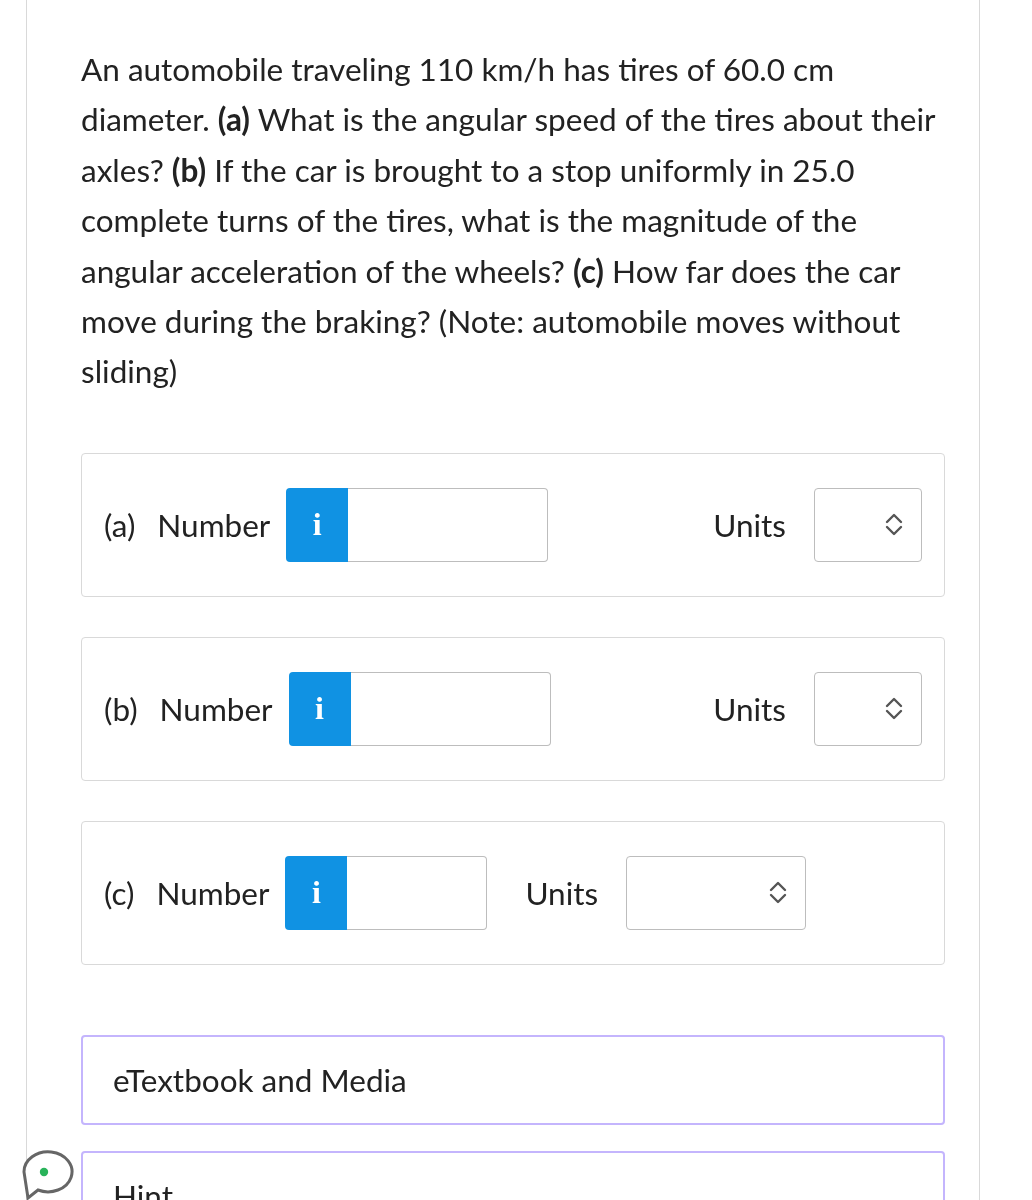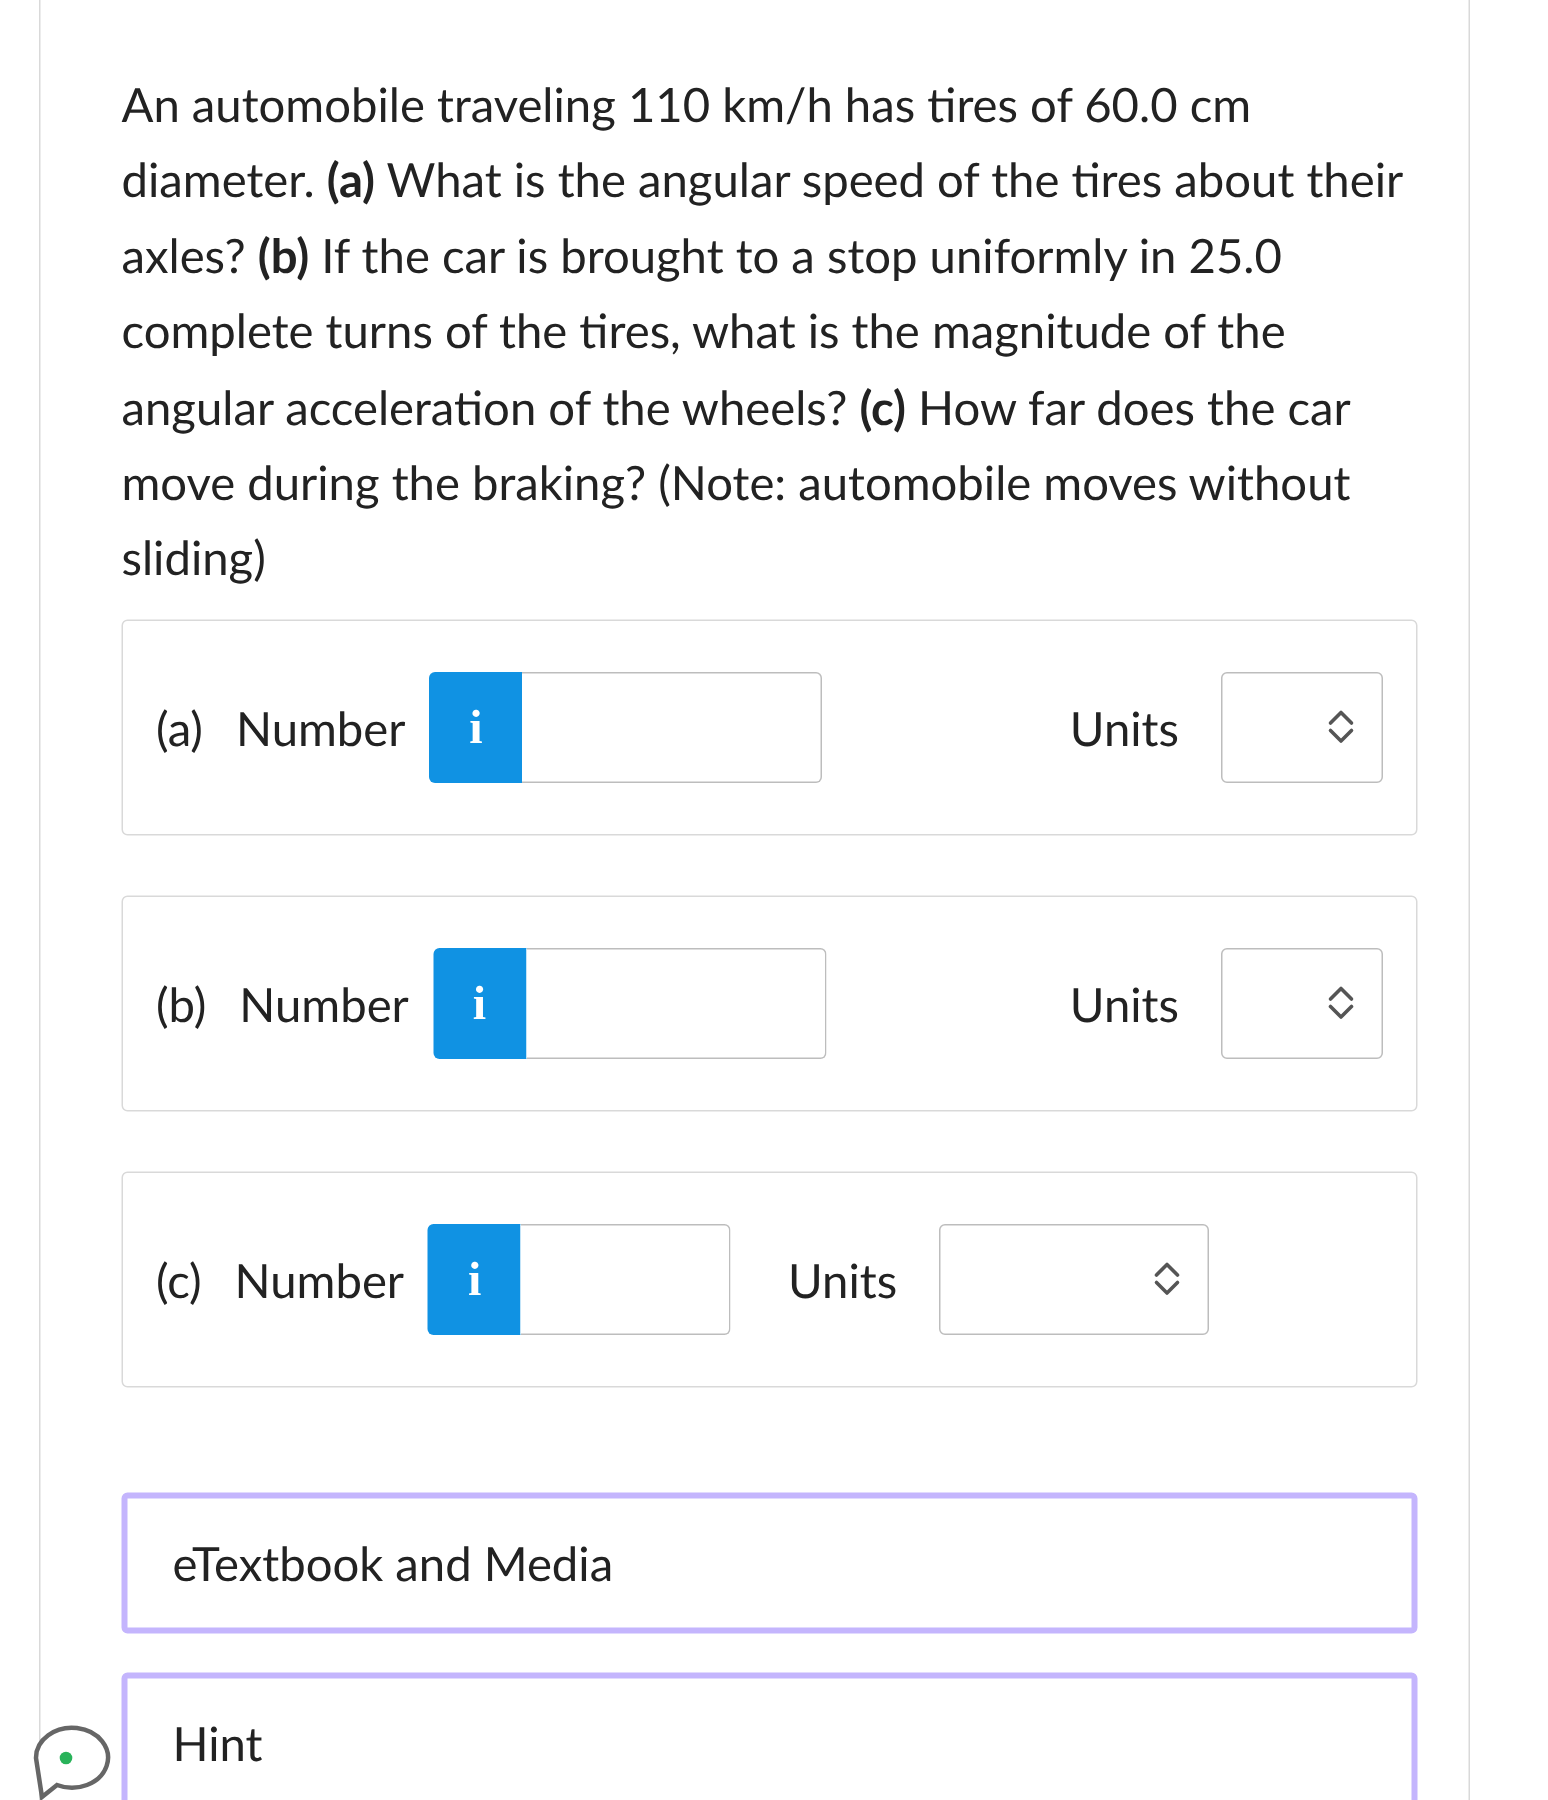--- a/index.html
+++ b/index.html
@@ -17,21 +17,21 @@
       width: 954px;
       border: 1px solid #d9d9d9;
       border-top: none;
       border-radius: 0 0 6px 6px;
       padding: 44px 34px 34px 54px;
     }
     .question {
       font-size: 31.5px;
       line-height: 1.6;
       color: #222;
-      margin-bottom: 16px;
+      margin-bottom: 56px;
     }
     .question b { font-weight: 700; }
     .answer-row {
       border: 1px solid #d9d9d9;
       border-radius: 4px;
       padding: 34px 22px;
       margin-bottom: 40px;
       display: flex;
       align-items: center;
       gap: 16px;
@@ -86,21 +86,21 @@
     .select-c  { width: 180px; }
     .chevrons {
       display: flex;
       flex-direction: column;
       gap: 1px;
       color: #555;
     }
     .chevrons svg { display: block; }
     .wide-button {
       width: 100%;
-      border: 4px solid #c4b5fd;
+      border: 2px solid #c4b5fd;
       border-radius: 4px;
       background: #fff;
       font-size: 31.5px;
       color: #222;
       text-align: left;
       padding: 24px 30px;
       margin-bottom: 26px;
       cursor: pointer;
       font-family: inherit;
     }

